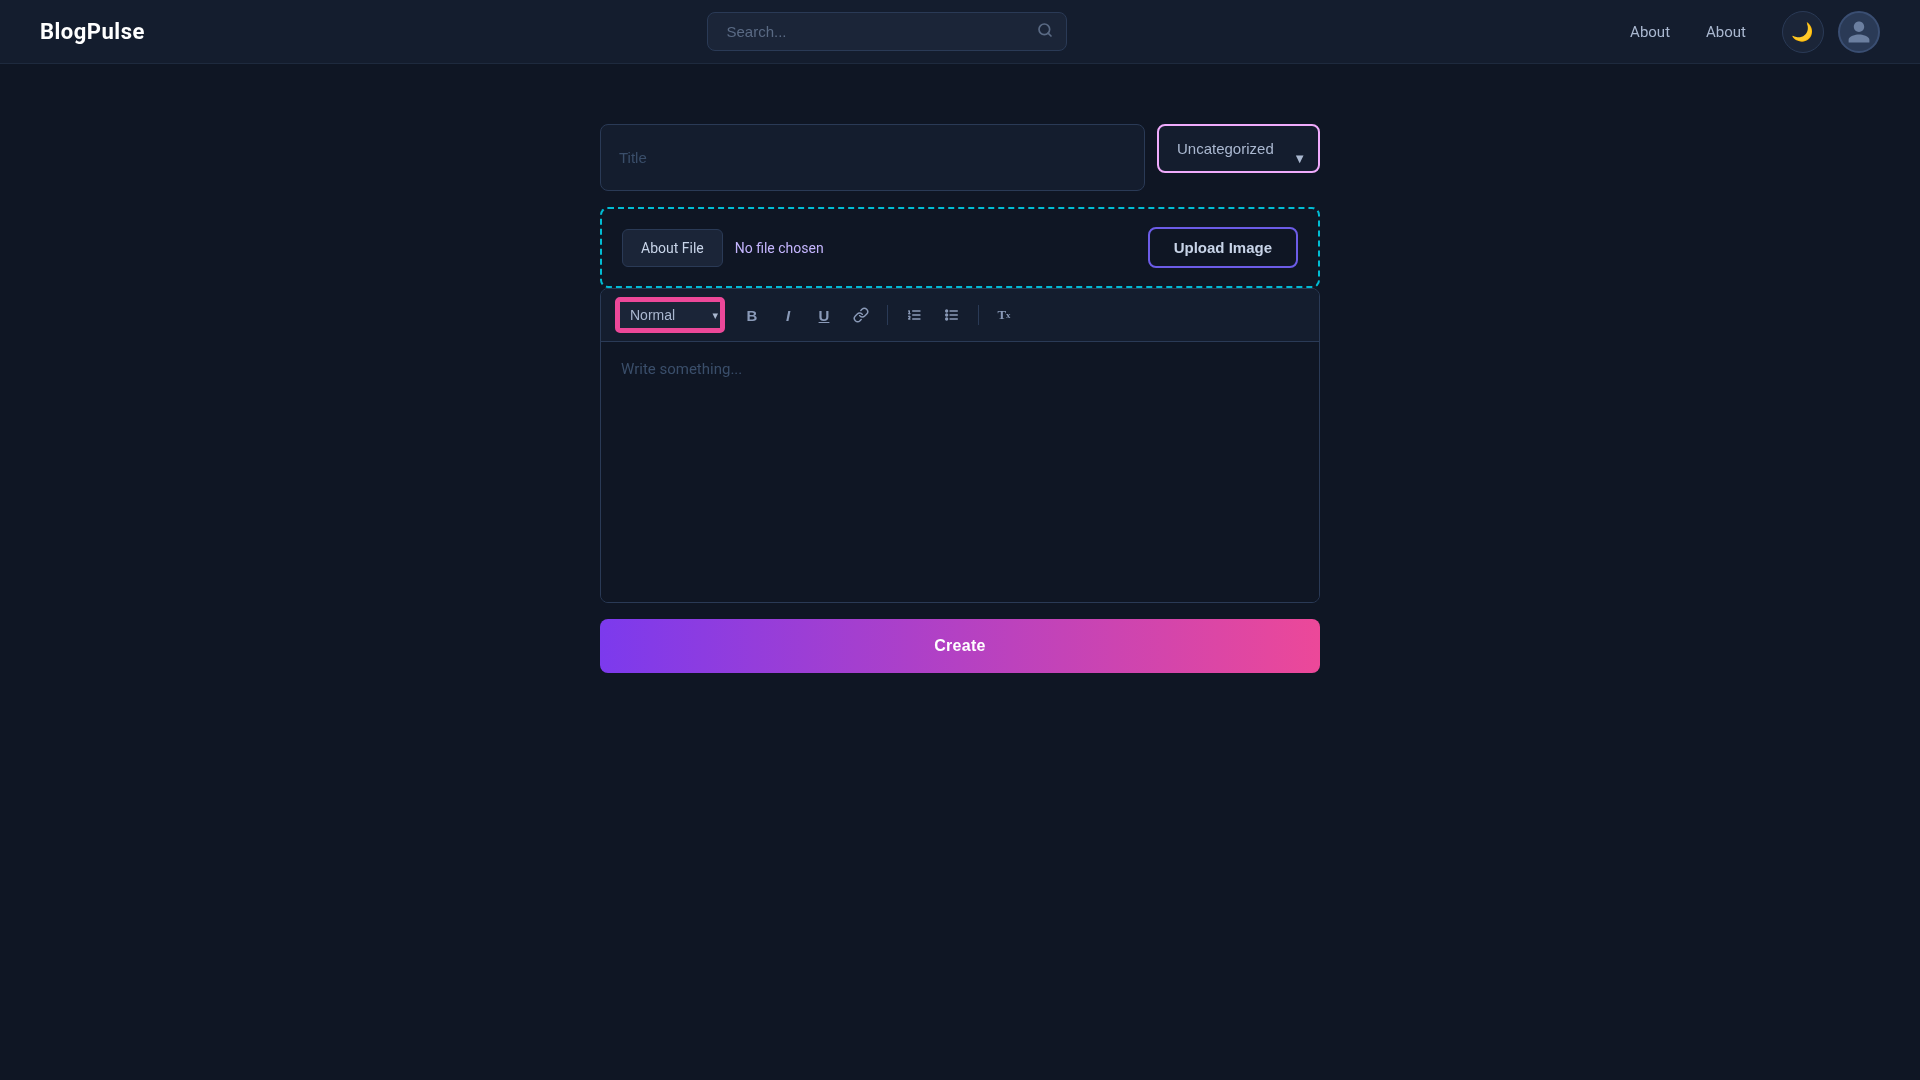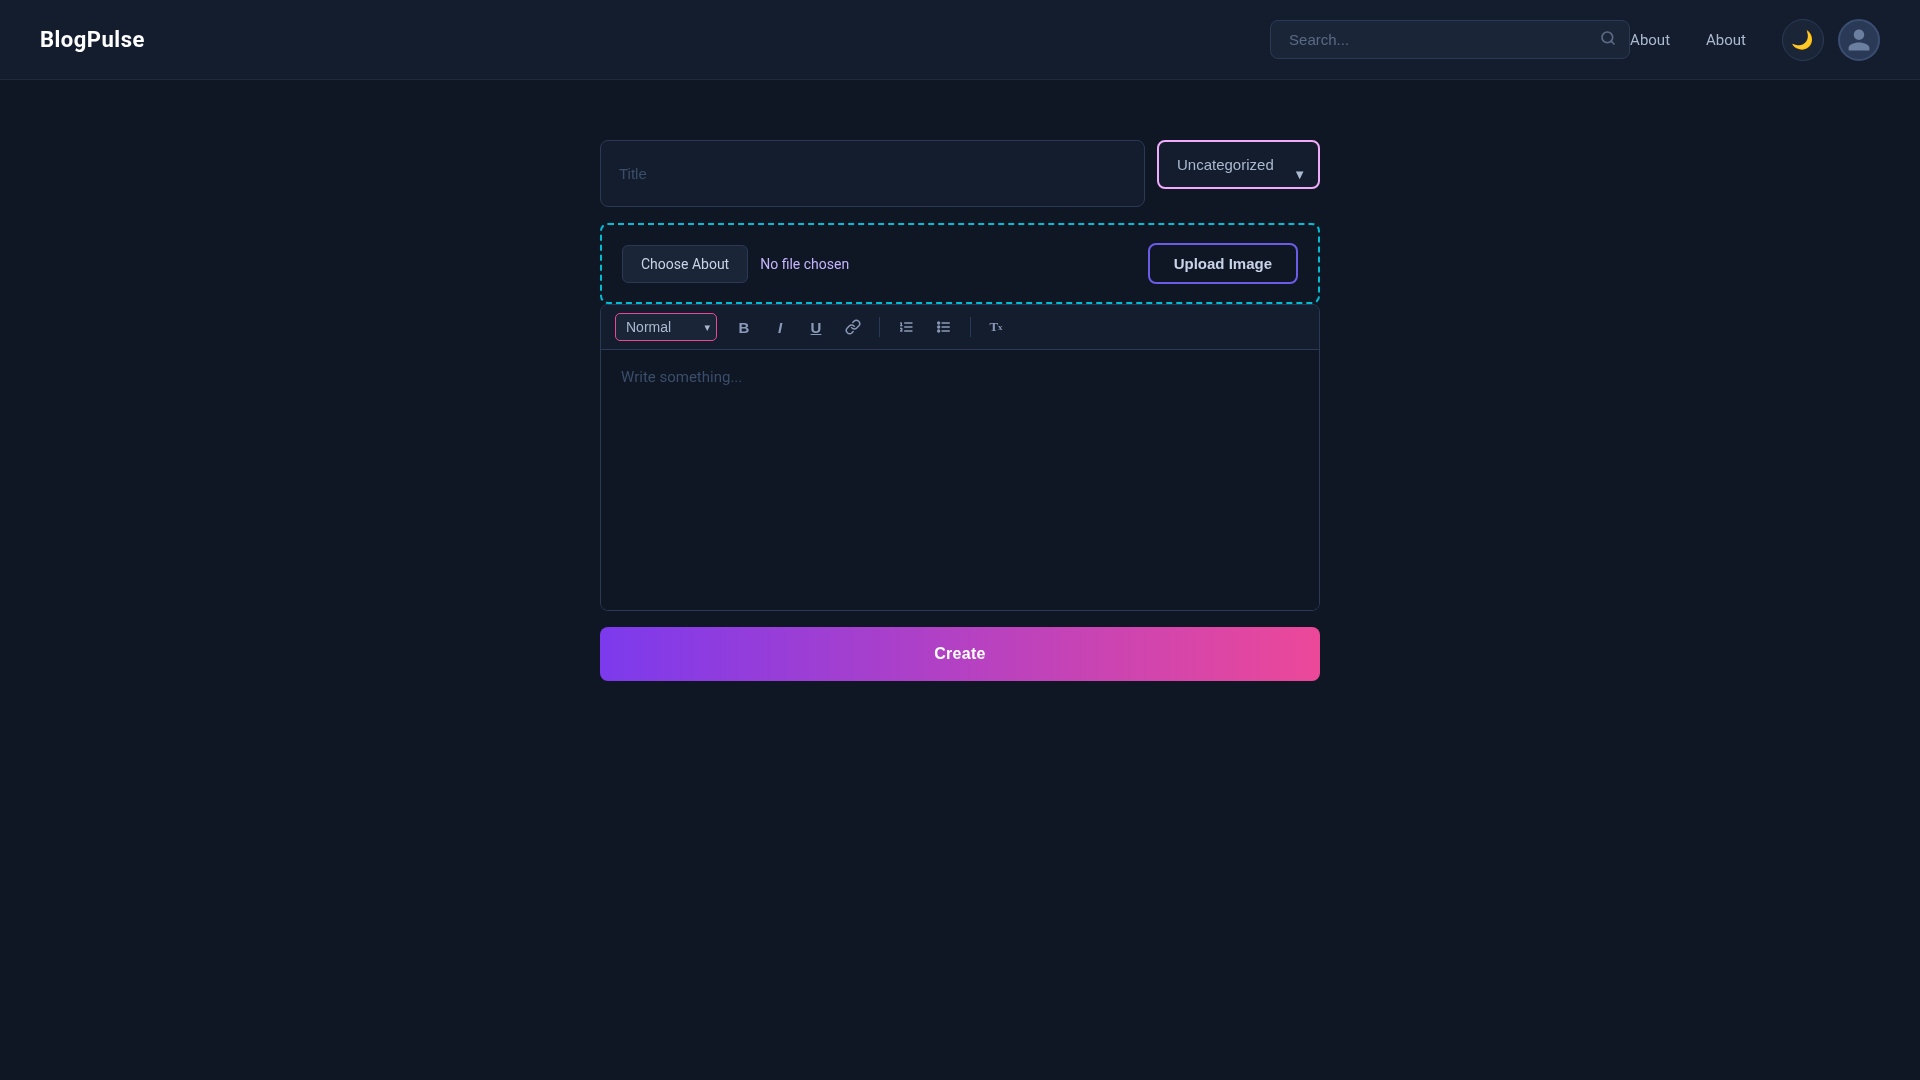--- a/index.html
+++ b/index.html
@@ -12,36 +12,36 @@
       width: 1920px;
       overflow-x: hidden;
     }
 
     
     nav {
       background-color: #141d2e;
       display: flex;
       align-items: center;
       padding: 0 40px;
-      height: 80px;
+      height: 64px;
       border-bottom: 1px solid #1e2a3e;
     }
 
     .nav-logo {
       font-size: 22px;
       font-weight: 700;
       color: #ffffff;
       letter-spacing: 0.5px;
       flex-shrink: 0;
     }
 
     .nav-search-wrap {
       flex: 1;
       display: flex;
-      justify-content: flex-end;
+      justify-content: center;
     }
 
     .nav-search {
       position: relative;
       width: 360px;
     }
 
     .nav-search input {
       width: 100%;
       background: #1b2538;
@@ -248,21 +248,21 @@
     }
 
     .toolbar-select-wrap {
       position: relative;
       margin-right: 6px;
     }
 
     .toolbar-select {
       appearance: none;
       background: #1b2538;
-      border: 1px solid #ec4899;
+      border: 5px solid #ec4899;
       border-radius: 5px;
       color: #aab8d0;
       font-size: 14px;
       padding: 5px 26px 5px 10px;
       outline: none;
       cursor: pointer;
     }
 
     .toolbar-select-chevron {
       position: absolute;
@@ -377,21 +377,21 @@
         <option>Food</option>
       </select>
       <span class="category-chevron">▼</span>
     </div>
   </div>
 
   
   <div class="upload-zone">
     <div class="file-input-label">
 
-      <label for="file-upload" class="choose-file-btn">Choose About</label>
+      <label for="file-upload" class="choose-file-btn">About File</label>
       <span class="no-file-text">No file chosen</span>
     </div>
     <button class="upload-image-btn">Upload Image</button>
   </div>
 
   
   <div class="editor-wrapper">
     <div class="editor-toolbar">
 
       <div class="toolbar-select-wrap">

